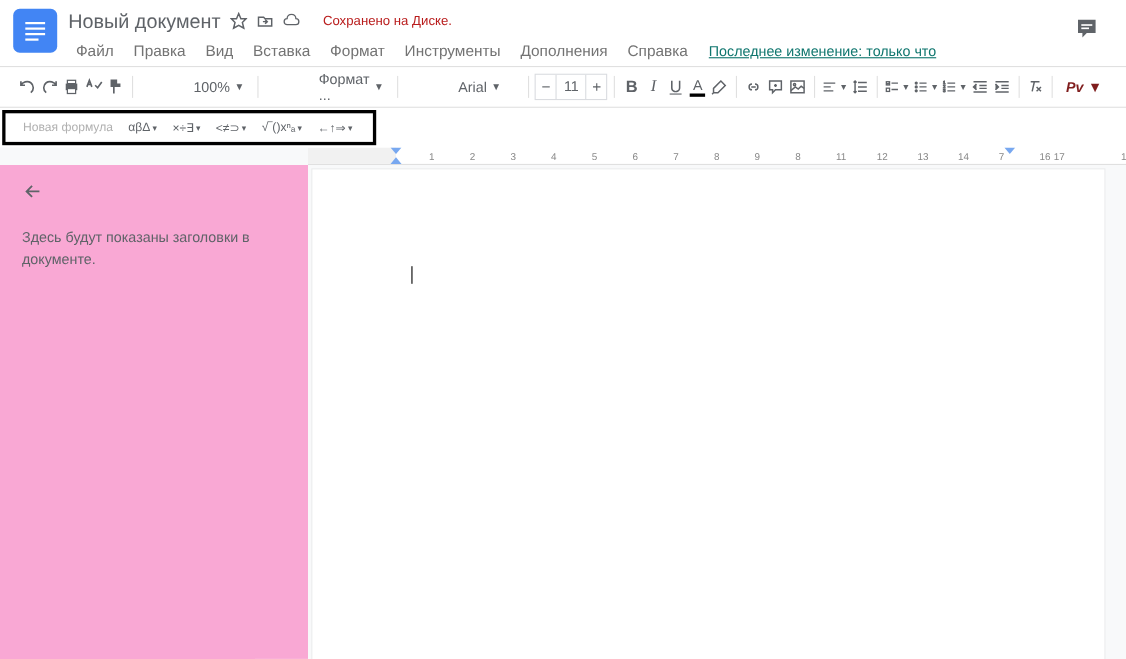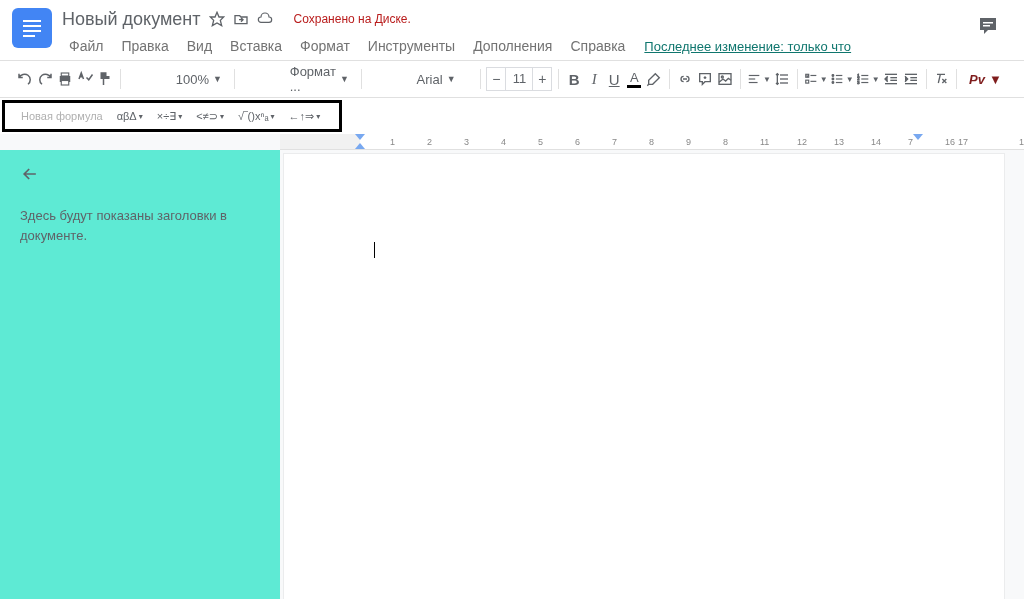--- a/index.html
+++ b/index.html
@@ -46,21 +46,21 @@
   .ruler { flex: 1; position: relative; background: #fff; font-size: 9px; color: #888; display: flex; align-items: center; overflow: hidden; border-bottom: 1px solid #e0e0e0; }
   .ruler-negative { background: #f1f1f1; width: 80px; height: 100%; display: flex; align-items: center; justify-content: flex-end; padding-right: 4px; }
   .ruler-main { display: flex; align-items: center; height: 100%; position: relative; }
   .ruler-num { position: absolute; font-size: 9px; }
   .ruler-indent { position: absolute; top: 0; width: 10px; height: 6px; }
   .ruler-indent.down { border-left: 5px solid transparent; border-right: 5px solid transparent; border-top: 6px solid #78a8f0; }
   .ruler-indent.up { border-left: 5px solid transparent; border-right: 5px solid transparent; border-bottom: 6px solid #78a8f0; bottom: 0; top: auto; }
   
   
   .content { display: flex; height: calc(599px - 60px - 38px - 34px - 18px); }
-  .outline-panel { width: 280px; background: #5eead4; padding: 12px 20px; position: relative; }
+  .outline-panel { width: 280px; background: #f9a8d4; padding: 12px 20px; position: relative; }
   .outline-back { width: 24px; height: 24px; display: flex; align-items: center; color: #5f6368; margin-bottom: 20px; cursor: pointer; }
   .outline-text { font-size: 13px; color: #5f6368; line-height: 1.5; }
   .doc-area { flex: 1; background: #f8f9fa; padding-top: 4px; overflow: hidden; }
   .page { background: #fff; width: 720px; height: 900px; margin: 0 0 0 4px; padding: 88px 90px; box-shadow: 0 0 0 1px rgba(0,0,0,0.05); position: relative; }
   .cursor { width: 1px; height: 16px; background: #000; animation: blink 1s infinite; }
   @keyframes blink { 50% { opacity: 0; } }
   
   svg { display: block; }
 </style>
 </head>

